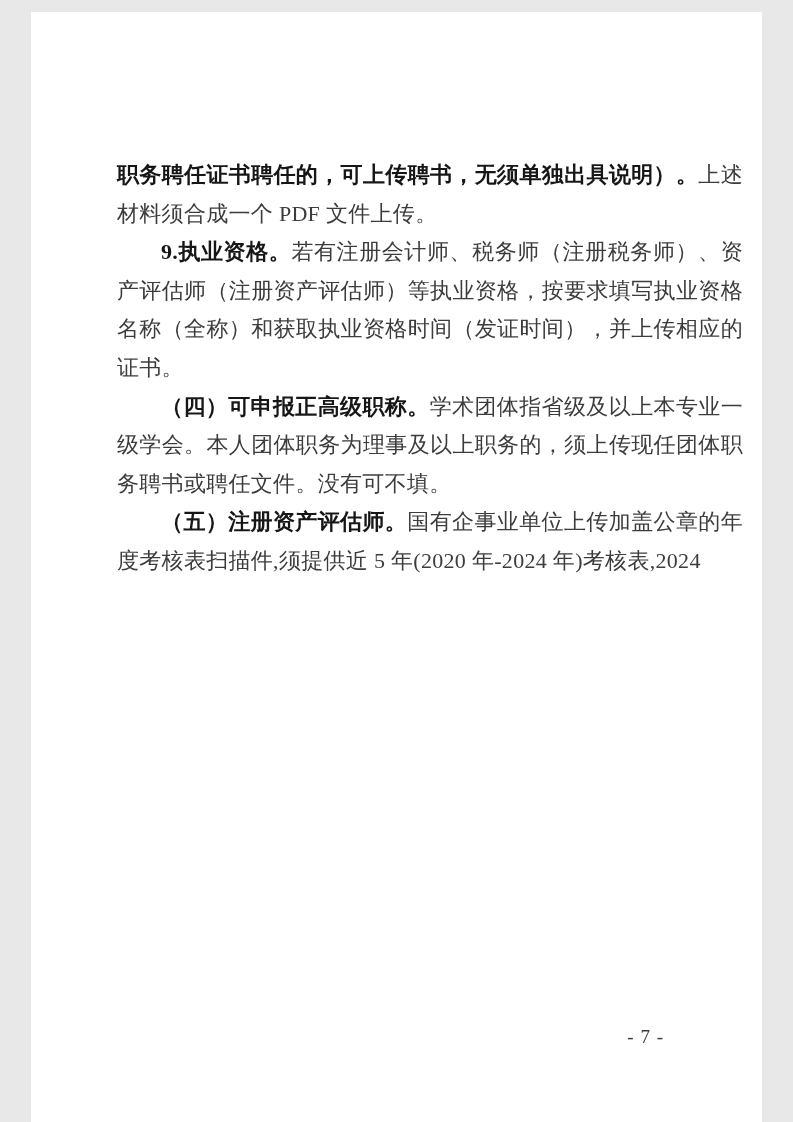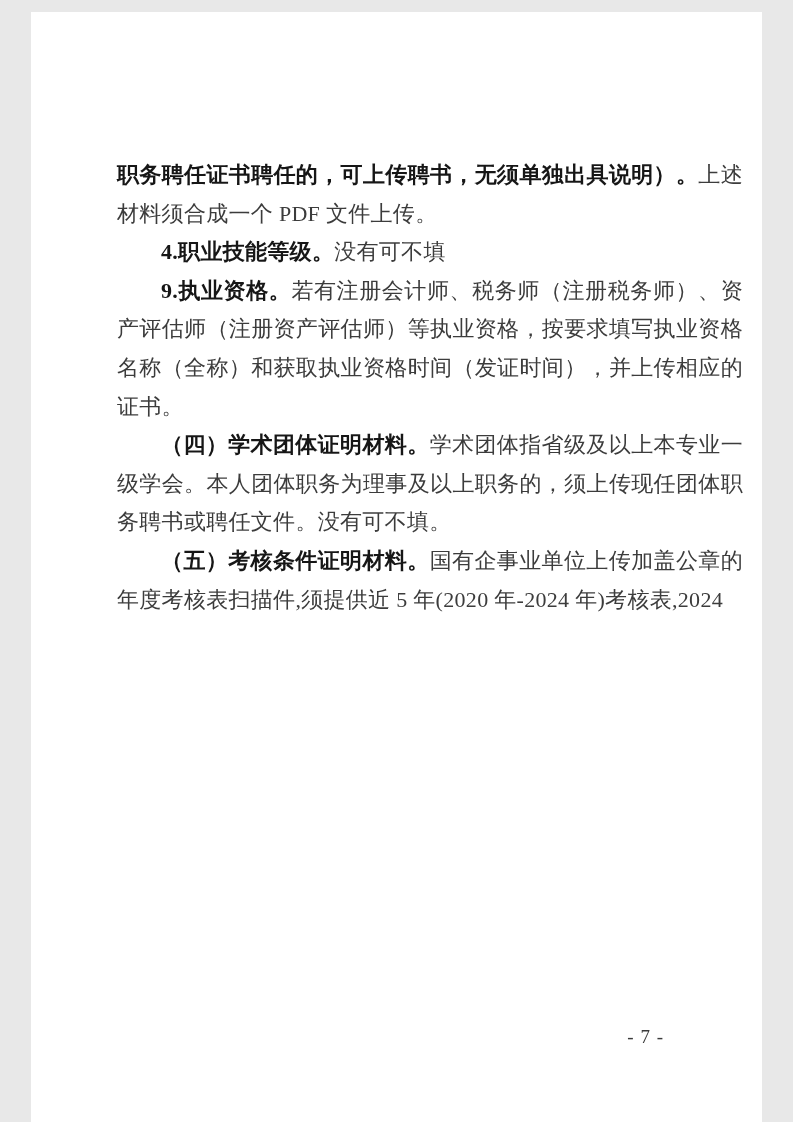--- a/index.html
+++ b/index.html
@@ -50,19 +50,18 @@
     letter-spacing: 1px;
     color: #3a3a3a;
   }
 </style>
 </head>
 <body>
 
 <div class="page">
   <div class="content" id="doc-body">
       <p class="para"><span class="run-bold">职务聘任证书聘任的，可上传聘书，无须单独出具说明）。</span><span class="run-regular">上述材料须合成一个 PDF 文件上传。</span></p>
-      <p class="para indent"><span class="run-bold">4.职业技能等级。</span><span class="run-regular">没有可不填</span></p>
       <p class="para indent"><span class="run-bold">9.执业资格。</span><span class="run-regular">若有注册会计师、税务师（注册税务师）、资产评估师（注册资产评估师）等执业资格，按要求填写执业资格名称（全称）和获取执业资格时间（发证时间），并上传相应的证书。</span></p>
-      <p class="para indent"><span class="run-bold">（四）学术团体证明材料。</span><span class="run-regular">学术团体指省级及以上本专业一级学会。本人团体职务为理事及以上职务的，须上传现任团体职务聘书或聘任文件。没有可不填。</span></p>
-      <p class="para indent"><span class="run-bold">（五）考核条件证明材料。</span><span class="run-regular">国有企事业单位上传加盖公章的年度考核表扫描件,须提供近 5 年(2020 年-2024 年)考核表,2024</span></p>
+      <p class="para indent"><span class="run-bold">（四）可申报正高级职称。</span><span class="run-regular">学术团体指省级及以上本专业一级学会。本人团体职务为理事及以上职务的，须上传现任团体职务聘书或聘任文件。没有可不填。</span></p>
+      <p class="para indent"><span class="run-bold">（五）注册资产评估师。</span><span class="run-regular">国有企事业单位上传加盖公章的年度考核表扫描件,须提供近 5 年(2020 年-2024 年)考核表,2024</span></p>
     </div>
   <div class="footer">- 7 -</div>
 </div>
 
 </body></html>

